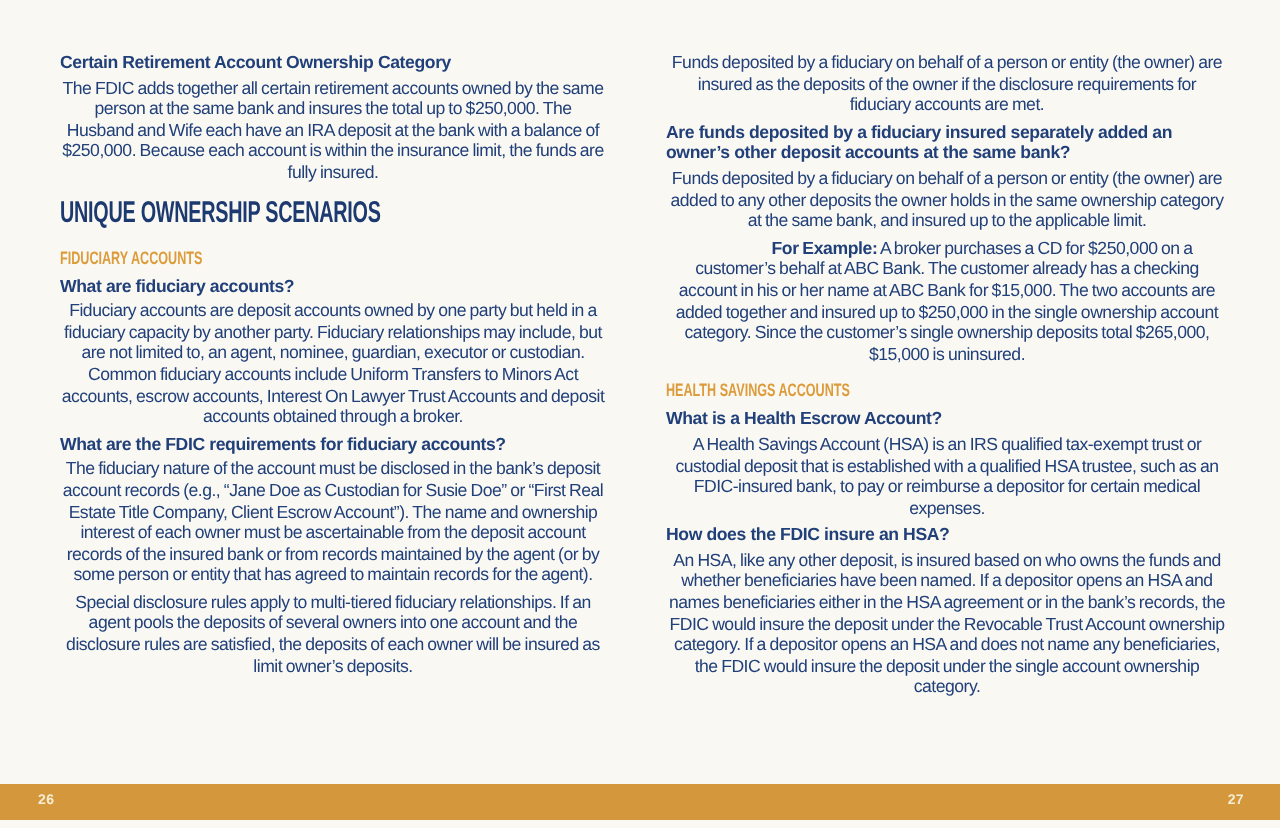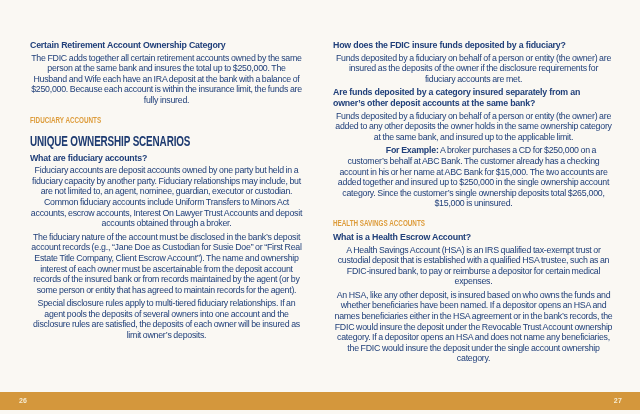--- a/index.html
+++ b/index.html
@@ -6,21 +6,21 @@
   .spread{
     position:relative;
     width:640px;height:414px;
     background:#faf8f3;
     font-family:"Liberation Sans","DejaVu Sans",sans-serif;
     color:#21407a;
     overflow:hidden;
   }
   .col{
     position:absolute;
-    top:40px;
+    top:26px;
   }
   .col-left{left:30px;width:273px;}
   .col-right{left:333px;width:281px;}
   .q{
     font-size:8.8px;
     font-weight:bold;
     line-height:10.6px;
     letter-spacing:-0.2px;
     margin:0 0 2px 0;
     color:#21407a;
@@ -78,37 +78,38 @@
   .page-num-right{right:18px;}
 </style>
 </head>
 <body>
 
 <div class="spread">
 
   <div class="col col-left">
     <p class="q">Certain Retirement Account Ownership Category</p>
     <p class="body">The FDIC adds together all certain retirement accounts owned by the same person at the same bank and insures the total up to $250,000. The Husband and Wife each have an IRA deposit at the bank with a balance of $250,000. Because each account is within the insurance limit, the funds are fully insured.</p>
+    <div><span class="display">UNIQUE OWNERSHIP SCENARIOS</span></div>
     <div><span class="kicker">FIDUCIARY ACCOUNTS</span></div>
-    <div><span class="display">UNIQUE OWNERSHIP SCENARIOS</span></div>
     <p class="q">What are fiduciary accounts?</p>
     <p class="body">Fiduciary accounts are deposit accounts owned by one party but held in a fiduciary capacity by another party. Fiduciary relationships may include, but are not limited to, an agent, nominee, guardian, executor or custodian. Common fiduciary accounts include Uniform Transfers to Minors Act accounts, escrow accounts, Interest On Lawyer Trust Accounts and deposit accounts obtained through a broker.</p>
+    <p class="q">What are the FDIC requirements for fiduciary accounts?</p>
     <p class="body">The fiduciary nature of the account must be disclosed in the bank’s deposit account records (e.g., “Jane Doe as Custodian for Susie Doe” or “First Real Estate Title Company, Client Escrow Account”). The name and ownership interest of each owner must be ascertainable from the deposit account records of the insured bank or from records maintained by the agent (or by some person or entity that has agreed to maintain records for the agent).</p>
     <p class="body">Special disclosure rules apply to multi-tiered fiduciary relationships. If an agent pools the deposits of several owners into one account and the disclosure rules are satisfied, the deposits of each owner will be insured as limit owner’s deposits.</p>
   </div>
 
   <div class="col col-right">
-    <p class="q">How does the FDIC insure funds deposited by a fiduciary?</p>
     <p class="body">Funds deposited by a fiduciary on behalf of a person or entity (the owner) are insured as the deposits of the owner if the disclosure requirements for fiduciary accounts are met.</p>
-    <p class="q">Are funds deposited by a category insured separately from an owner’s other deposit accounts at the same bank?</p>
+    <p class="q">Are funds deposited by a fiduciary insured separately added an owner’s other deposit accounts at the same bank?</p>
     <p class="body">Funds deposited by a fiduciary on behalf of a person or entity (the owner) are added to any other deposits the owner holds in the same ownership category at the same bank, and insured up to the applicable limit.</p>
     <p class="body"><strong>For Example:</strong> <span>A broker purchases a CD for $250,000 on a customer’s behalf at ABC Bank. The customer already has a checking account in his or her name at ABC Bank for $15,000. The two accounts are added together and insured up to $250,000 in the single ownership account category. Since the customer’s single ownership deposits total $265,000, $15,000 is uninsured.</span></p>
     <div><span class="kicker">HEALTH SAVINGS ACCOUNTS</span></div>
     <p class="q">What is a Health Escrow Account?</p>
     <p class="body">A Health Savings Account (HSA) is an IRS qualified tax-exempt trust or custodial deposit that is established with a qualified HSA trustee, such as an FDIC-insured bank, to pay or reimburse a depositor for certain medical expenses.</p>
+    <p class="q">How does the FDIC insure an HSA?</p>
     <p class="body">An HSA, like any other deposit, is insured based on who owns the funds and whether beneficiaries have been named. If a depositor opens an HSA and names beneficiaries either in the HSA agreement or in the bank’s records, the FDIC would insure the deposit under the Revocable Trust Account ownership category. If a depositor opens an HSA and does not name any beneficiaries, the FDIC would insure the deposit under the single account ownership category.</p>
   </div>
 
   <div class="footer-bar">
     <span class="page-num page-num-left">26</span>
     <span class="page-num page-num-right">27</span>
   </div>
 
 </div>
 

